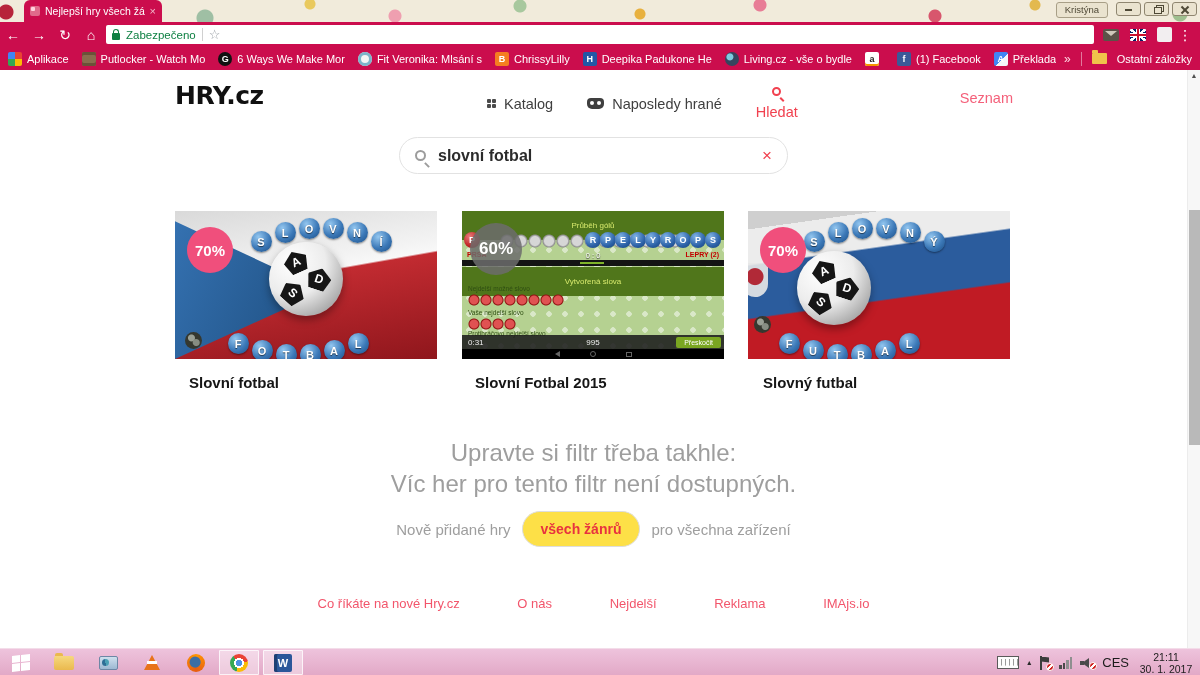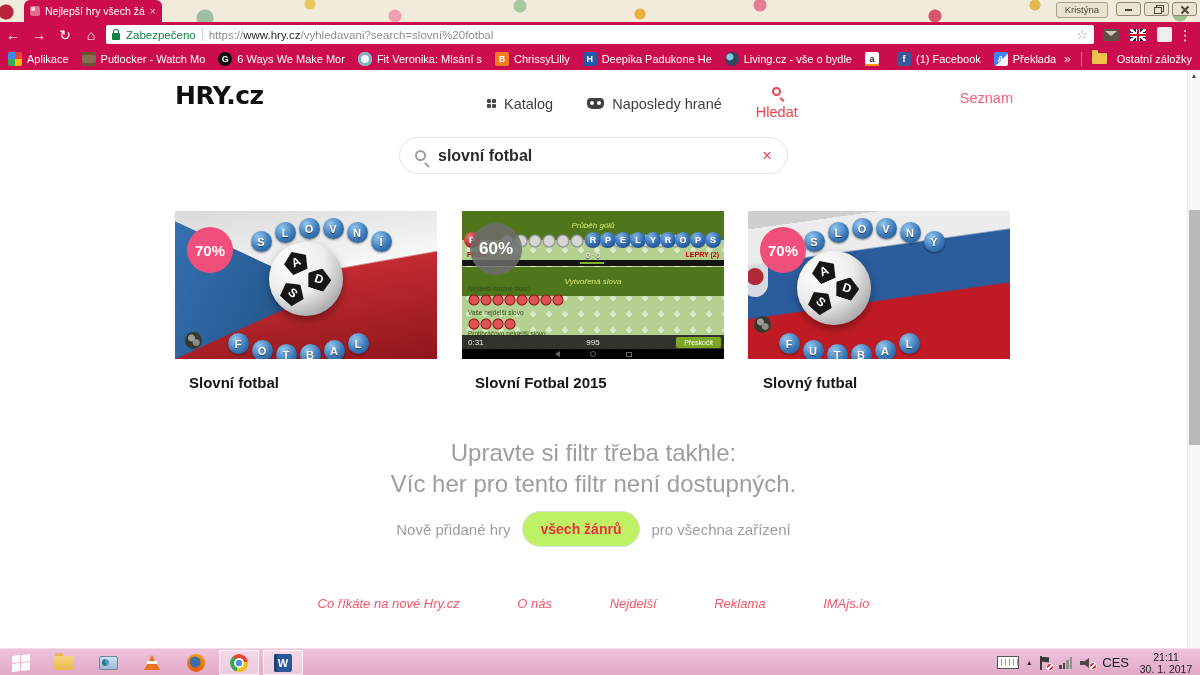--- a/index.html
+++ b/index.html
@@ -146,21 +146,21 @@
     display:flex; align-items:center; justify-content:center; clip-path:polygon(50% 0,100% 38%,82% 100%,18% 100%,0 38%); }
   .soccer span:nth-child(1){ left:15px; top:9px; transform:rotate(-24deg); }
   .soccer span:nth-child(2){ left:38px; top:26px; transform:rotate(18deg); }
   .soccer span:nth-child(3){ left:12px; top:40px; transform:rotate(42deg); }
   .globe { position:absolute; left:10px; bottom:10px; width:17px; height:17px; border-radius:50%; z-index:6;
     background:radial-gradient(circle at 38% 35%, #9aa095 0 3px, transparent 4px), radial-gradient(circle at 66% 62%, #878d82 0 3px, transparent 4px), #35382f; }
   .c3 .globe { left:6px; bottom:26px; }
 
   
   .shot { background:radial-gradient(circle at 7px 7px, rgba(255,255,255,.5) 0 2.5px, transparent 3px) 0 0/16px 16px, #b5d191; }
-  .shot-bar { position:absolute; left:0; right:0; height:29px; background:#50761b; color:#d7e96d; font-size:8px; display:flex; align-items:center; justify-content:center;font-style:italic; }
+  .shot-bar { position:absolute; left:0; right:0; height:29px; background:#50761b; color:#d7e96d; font-size:8px; display:flex; align-items:center; justify-content:center; }
   .shot-bar.b1 { top:0; } .shot-bar.b2 { top:56px; }
   .grayballs { position:absolute; left:38px; top:23px; width:182px; height:14px;
     background:radial-gradient(circle at 7px 7px, #d6d6d6 0 4.5px, #8f8f8f 6px, transparent 7px) 0 0/14px 14px repeat-x; }
   .bballs { position:absolute; right:3px; top:21px; display:flex; }
   .bballs span { width:16px; height:16px; border-radius:50%; margin-left:-1px; background:radial-gradient(circle at 35% 28%, #7fb2e4, #2c62a8 60%, #153f74);
     color:#fff; font-size:9px; font-weight:bold; display:flex; align-items:center; justify-content:center; }
   .rletters { position:absolute; left:2px; top:21px; display:flex; }
   .rletters span { width:16px; height:16px; border-radius:50%; background:radial-gradient(circle at 35% 28%, #e87a7a, #c02424 60%, #7e1212);
     color:#fff; font-size:9px; font-weight:bold; display:flex; align-items:center; justify-content:center; }
   .score { position:absolute; left:0; right:0; top:40px; text-align:center; font-size:7.5px; color:#fff; text-shadow:0 1px 1px #333; }
@@ -178,23 +178,23 @@
   .skip-btn { position:absolute; right:3px; top:2px; background:#7aa621; color:#fff; font-size:7px; padding:2px 8px; border-radius:2px; }
   .navstrip { position:absolute; left:0; right:0; bottom:0; height:10px; background:#000; display:flex; align-items:center; justify-content:center; gap:30px; }
   .navstrip i { display:block; } 
   .nv-back { width:0; height:0; border-top:3px solid transparent; border-bottom:3px solid transparent; border-right:5px solid #666; }
   .nv-home { width:6px; height:6px; border:1px solid #666; border-radius:50%; }
   .nv-recent { width:6px; height:5px; border:1px solid #666; }
 
   
   .empty-msg { position:absolute; top:367px; left:0; width:1187px; text-align:center; color:#9e9e9e; font-size:24px; line-height:31px; }
   .filter-row { position:absolute; top:441px; left:0; width:1187px; display:flex; align-items:center; justify-content:center; gap:11px; color:#9e9e9e; font-size:15px; }
-  .genre-pill { border:1px solid #ddd; border-radius:19px; padding:9px 18px; color:#e8323f; font-weight:bold; font-size:14px; cursor:pointer; background:#bef264; }
+  .genre-pill { border:1px solid #ddd; border-radius:19px; padding:9px 18px; color:#e8323f; font-weight:bold; font-size:14px; cursor:pointer; background:#fde047; }
   .footer-links { position:absolute; top:526px; left:0; width:1187px; text-align:center; font-size:13px; }
-  .footer-links a { color:#f2556b; text-decoration:none; margin:0 27px; cursor:pointer;font-style:italic; }
+  .footer-links a { color:#f2556b; text-decoration:none; margin:0 27px; cursor:pointer; }
   .copyright { position:absolute; top:549px; left:0; width:1187px; text-align:center; font-size:13px; color:#9e9e9e; }
 
   
   .scrollbar { position:absolute; right:0; top:0; width:13px; height:578px; background:#f7f7f7; border-left:1px solid #ececec; }
   .scroll-up { position:absolute; top:2px; left:0; width:12px; text-align:center; font-size:7px; color:#505050; }
   .scroll-thumb { position:absolute; top:140px; left:1px; width:11px; height:235px; background:#b9b9b9; }
 
   
   .taskbar { position:absolute; left:0; top:648px; width:1200px; height:27px;
     background:linear-gradient(#eec3dc, #e2a9c7); border-top:1px solid rgba(255,255,255,.6); }
@@ -252,21 +252,20 @@
 
   <div class="toolbar">
     <span class="nav-ico">←</span>
     <span class="nav-ico">→</span>
     <span class="nav-ico">↻</span>
     <span class="nav-ico">⌂</span>
     <div class="omnibox">
       <span class="lock"></span>
       <span class="secure-label">Zabezpečeno</span>
       <span class="omni-sep"></span>
-      <span class="url"><span class="dim">https://</span><span class="host">www.hry.cz</span><span class="dim">/vyhledavani?search=slovní%20fotbal</span></span>
       <span class="star-ico">☆</span>
     </div>
     <div class="ext-row">
       <span class="ext-mail"></span>
       <span class="ext-flag"></span>
       <span class="ext-blank"></span>
     </div>
     <span class="menu-ico">⋮</span>
   </div>
 

